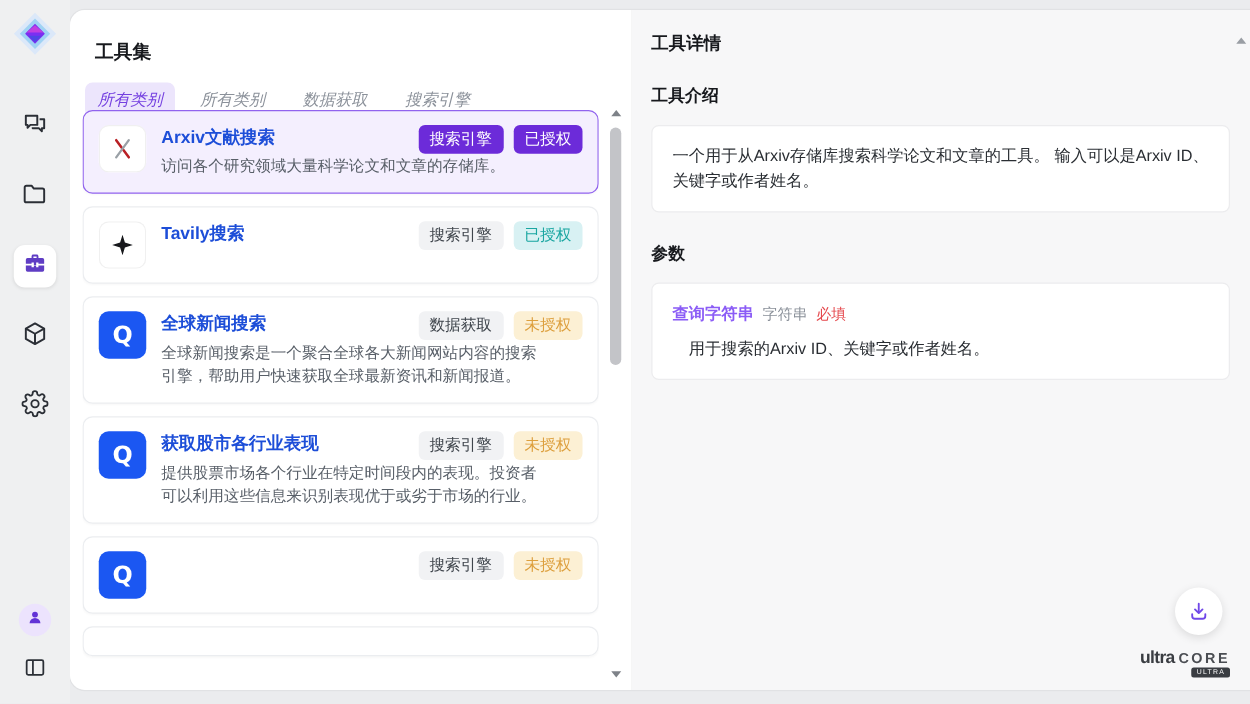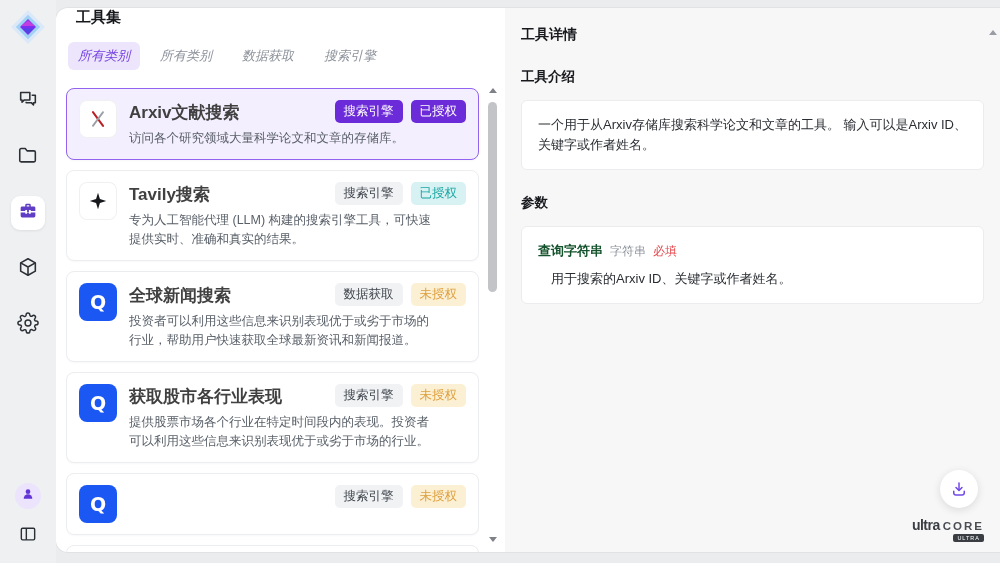--- a/index.html
+++ b/index.html
@@ -19,35 +19,35 @@
   .avatar-circle { width:26px; height:26px; border-radius:50%; background:#ece3fd; display:flex; align-items:center; justify-content:center; }
 
   
   .window { position:absolute; left:56px; top:8px; width:944px; height:544px;
             border-radius:12px 0 0 12px; overflow:hidden; display:flex;
             box-shadow:0 0 0 1px rgba(0,0,0,.04); }
   .panel-left { width:449px; background:#ffffff; position:relative; }
   .panel-right { flex:1; background:#f7f7f8; position:relative; padding:18px 16px 0 16px; }
 
   
-  .page-title { font-size:15px; font-weight:bold; margin:0 0 0 20px; }
+  .page-title { font-size:15px; font-weight:bold; margin:24px 0 0 20px; }
   .tabs { display:flex; align-items:center; gap:10px; margin:15px 0 0 12px;font-style:italic; }
   .tab { font-size:13px; color:#8b919a; padding:5px 10px; border-radius:6px; cursor:pointer; white-space:nowrap; }
   .tab.active { background:#ece5fc; color:#7440e0; }
   .tool-list { position:absolute; left:10px; right:26px; top:80px; bottom:0; overflow:hidden;
                display:flex; flex-direction:column; gap:10px; }
   .card { background:#fff; border:1px solid #ebedf0; border-radius:8px; padding:11px 12px;
           display:flex; gap:12px; position:relative; flex:none; box-shadow:0 1px 2px rgba(20,20,40,.03); cursor:pointer; }
   .card.selected { background:#f4effe; border:1.5px solid #9163ee; }
   .tool-icon { width:38px; height:38px; border-radius:8px; flex:none; display:flex; align-items:center; justify-content:center;
                background:#ffffff; box-shadow:0 0 0 1px rgba(0,0,0,.06) inset; }
   .tool-icon.blue { background:#1b57f2; box-shadow:none; }
   .tool-icon.blue .q { color:#fff; font-size:19px; font-weight:bold; font-family:"DejaVu Sans",sans-serif; }
   .tool-body { padding-top:1px; min-width:0; }
-  .tool-name { font-size:17px; font-weight:bold; color:#404040; }
+  .tool-name { font-size:14px; font-weight:bold; color:#1d4ed8; }
   .tool-desc { font-size:12.5px; line-height:19px; color:#585f68; margin-top:5px; max-width:312px; }
   .tool-tags { position:absolute; top:11px; right:12px; display:flex; gap:8px; }
   .tag { font-size:12.5px; padding:3px 9px; border-radius:5px; white-space:nowrap; }
   .tag.plain  { background:#f1f2f4; color:#3f454c; }
   .tag.purple { background:#6c2bd9; color:#ffffff; }
   .tag.teal   { background:#d8f1f3; color:#1aa6a1; }
   .tag.yellow { background:#fcf0d4; color:#dd9f3d; }
 
   
   .list-scrollbar { position:absolute; right:6px; top:80px; bottom:10px; width:12px; }
@@ -55,21 +55,21 @@
   .sb-arrow.up { border-bottom:5px solid #7e8288; }
   .sb-arrow.down { border-top:5px solid #7e8288; position:absolute; bottom:0; left:2px; }
   .sb-thumb { position:absolute; top:14px; left:1px; width:9px; height:190px; background:#c3c4c8; border-radius:5px; }
 
   
   .detail-title { font-size:14px; font-weight:bold; }
   .section-heading { font-size:13.5px; font-weight:bold; margin-top:24px; }
   .detail-card { background:#fff; border:1px solid #ececee; border-radius:6px; padding:14px 16px; margin-top:14px;
                  font-size:13px; color:#2a2e33; line-height:20px; }
   .param-top { display:flex; align-items:baseline; gap:7px; }
-  .param-name { font-size:13px; font-weight:bold; color:#14532d; }
+  .param-name { font-size:13px; font-weight:bold; color:#8b5cf6; }
   .param-type { font-size:12px; color:#8a9099; }
   .param-required { font-size:12px; color:#e5484d; }
   .param-desc { font-size:13px; color:#2a2e33; margin-top:8px;margin-left:13px; }
   .panel-sb-arrow { position:absolute; top:22px; right:3px; width:0; height:0;
                     border-left:4px solid transparent; border-right:4px solid transparent; border-bottom:5px solid #9a9ea4; }
 
   
   .fab { position:absolute; right:22px; bottom:44px; width:38px; height:38px; border-radius:50%;
          background:#fff; box-shadow:0 2px 8px rgba(0,0,0,.12); display:flex; align-items:center; justify-content:center; cursor:pointer; }
   .brand { position:absolute; right:16px; bottom:10px; display:flex; flex-direction:column; align-items:flex-end; }
@@ -165,34 +165,33 @@
           </div>
         </div>
         <div class="card">
           <div class="tool-icon ">
             <svg width="22" height="22" viewBox="0 0 24 24" fill="#17181c">
               <path d="M12 3l2.1 6.9L21 12l-6.9 2.1L12 21l-2.1-6.9L3 12l6.9-2.1z"></path>
             </svg>
           </div>
           <div class="tool-body">
             <div class="tool-name">Tavily搜索</div>
-            <div class="tool-desc">专为人工智能代理 (LLM) 构建的搜索引擎工具，可快速提供实时、准确和真实的结果。</div>
           </div>
           <div class="tool-tags">
             <span class="tag plain">搜索引擎</span>
             <span class="tag teal">已授权</span>
           </div>
         </div>
         <div class="card">
           <div class="tool-icon blue">
             <span class="q">Q</span>
           </div>
           <div class="tool-body">
             <div class="tool-name">全球新闻搜索</div>
-            <div class="tool-desc">投资者可以利用这些信息来识别表现优于或劣于市场的行业，帮助用户快速获取全球最新资讯和新闻报道。</div>
+            <div class="tool-desc">全球新闻搜索是一个聚合全球各大新闻网站内容的搜索引擎，帮助用户快速获取全球最新资讯和新闻报道。</div>
           </div>
           <div class="tool-tags">
             <span class="tag plain">数据获取</span>
             <span class="tag yellow">未授权</span>
           </div>
         </div>
         <div class="card">
           <div class="tool-icon blue">
             <span class="q">Q</span>
           </div>

